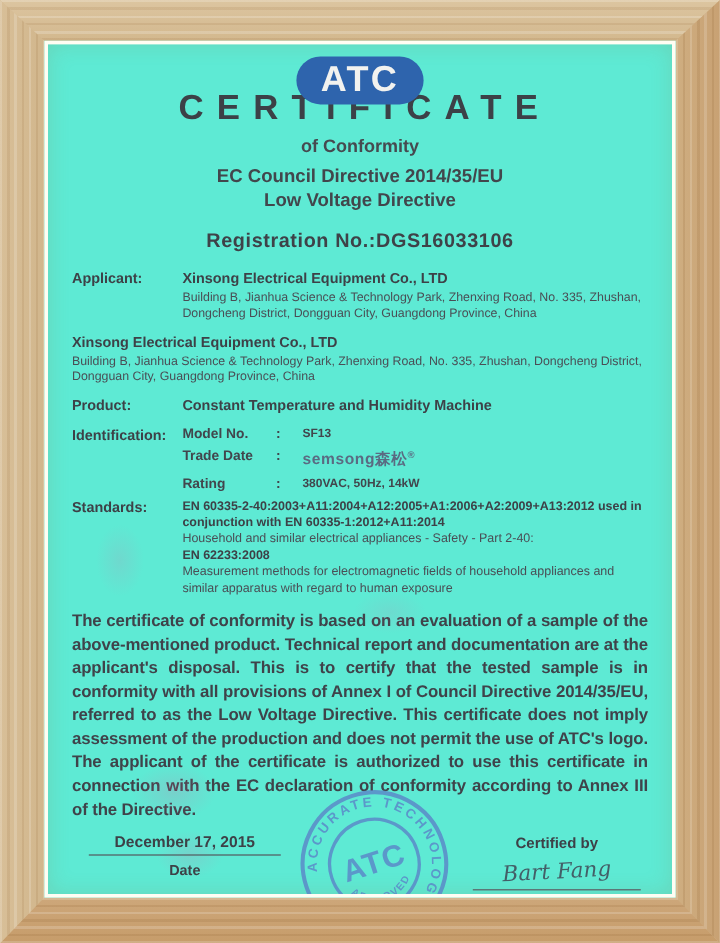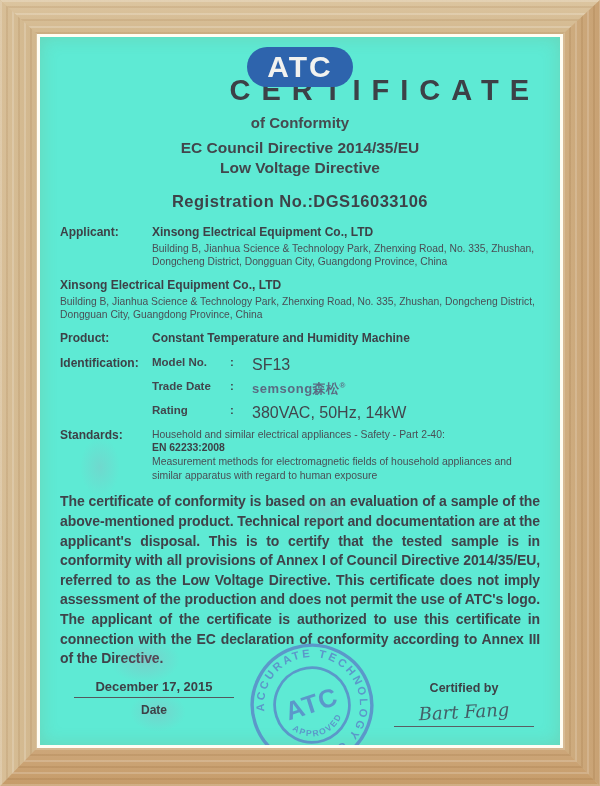--- a/index.html
+++ b/index.html
@@ -27,39 +27,39 @@
     box-shadow: inset 0 0 18px rgba(150,115,60,.18);
     padding:6px 20px 0 20px; overflow:hidden;
     color:#42464d; }
 
   .smudge { position:absolute; border-radius:50%; pointer-events:none; }
 
   
   .logo-pill { width:106px; height:40px; border-radius:20px; margin:4px auto 0;
     display:flex; align-items:center; justify-content:center; position:relative; z-index:2; }
   .logo-pill span { color:#f2f2ef; font-weight:bold; font-size:30px; letter-spacing:2px; }
-  .cert-title { text-align:right; font-weight:bold; font-size:29px; letter-spacing:11px;
+  .cert-title { text-align:center; font-weight:bold; font-size:29px; letter-spacing:11px;
     color:#3c4147; margin-top:-13px; position:relative; z-index:1; padding-left:8px; }
   .subtitle { text-align:center; font-weight:bold; font-size:15px; color:#464a50; margin-top:7px; }
   .directive { text-align:center; font-weight:bold; font-size:15.5px; color:#42464c; margin-top:8px; }
   .directive2 { margin-top:2px; }
   .registration { text-align:center; font-weight:bold; font-size:16.5px; letter-spacing:.5px;
     color:#3e4248; margin-top:15px; }
 
   
   .fields { margin-top:14px; font-size:11.5px; }
   .frow { display:flex; margin-bottom:9px; }
   .flabel { width:92px; flex:none; font-weight:bold; font-size:12px; color:#3d4147; }
   .fcontent { flex:1; }
   .fname { font-weight:bold; font-size:12px; color:#3d4147; }
   .faddr { font-size:10.3px; margin-top:3px; line-height:1.3; color:#4a4e55; }
   .idrow { display:flex; margin-bottom:6px; }
   .idkey { width:78px; flex:none; font-weight:bold; font-size:11.5px; }
   .idsep { width:22px; flex:none; font-weight:bold; }
-  .idval { font-weight:normal; font-size:16px; }
+  .idval { font-weight:bold; font-size:10px; }
   .brand { font-weight:bold; font-size:13px; color:#5a6b82; letter-spacing:.5px; }
   .brand sup { font-size:8px; }
   .std-line { font-size:10.4px; line-height:1.32; color:#4a4e55; }
   .std-bold { font-weight:bold; color:#3d4147; }
 
   
   .declaration { margin-top:10px; font-size:14px; font-weight:bold; text-align:justify;
     line-height:1.4; color:#3f434a; letter-spacing:-.1px; }
 
   
@@ -143,20 +143,21 @@
           <div class="idkey">Rating</div>
           <div class="idsep">:</div>
           <div class="idval">380VAC, 50Hz, 14kW</div>
         </div>
       </div>
     </div>
 
     <div class="frow" style="margin-bottom:0;">
       <div class="flabel">Standards:</div>
       <div class="fcontent">
+        <div class="std-line std-bold">EN 60335-2-40:2003+A11:2004+A12:2005+A1:2006+A2:2009+A13:2012 used in conjunction with EN 60335-1:2012+A11:2014</div>
         <div class="std-line">Household and similar electrical appliances - Safety - Part 2-40:</div>
         <div class="std-line std-bold">EN 62233:2008</div>
         <div class="std-line">Measurement methods for electromagnetic fields of household appliances and similar apparatus with regard to human exposure</div>
       </div>
     </div>
   </div>
 
   <div class="declaration">The certificate of conformity is based on an evaluation of a sample of the above-mentioned product. Technical report and documentation are at the applicant's disposal. This is to certify that the tested sample is in conformity with all provisions of Annex I of Council Directive 2014/35/EU, referred to as the Low Voltage Directive. This certificate does not imply assessment of the production and does not permit the use of ATC's logo. The applicant of the certificate is authorized to use this certificate in connection with the EC declaration of conformity according to Annex III of the Directive.</div>
 
   <div class="bottom">

